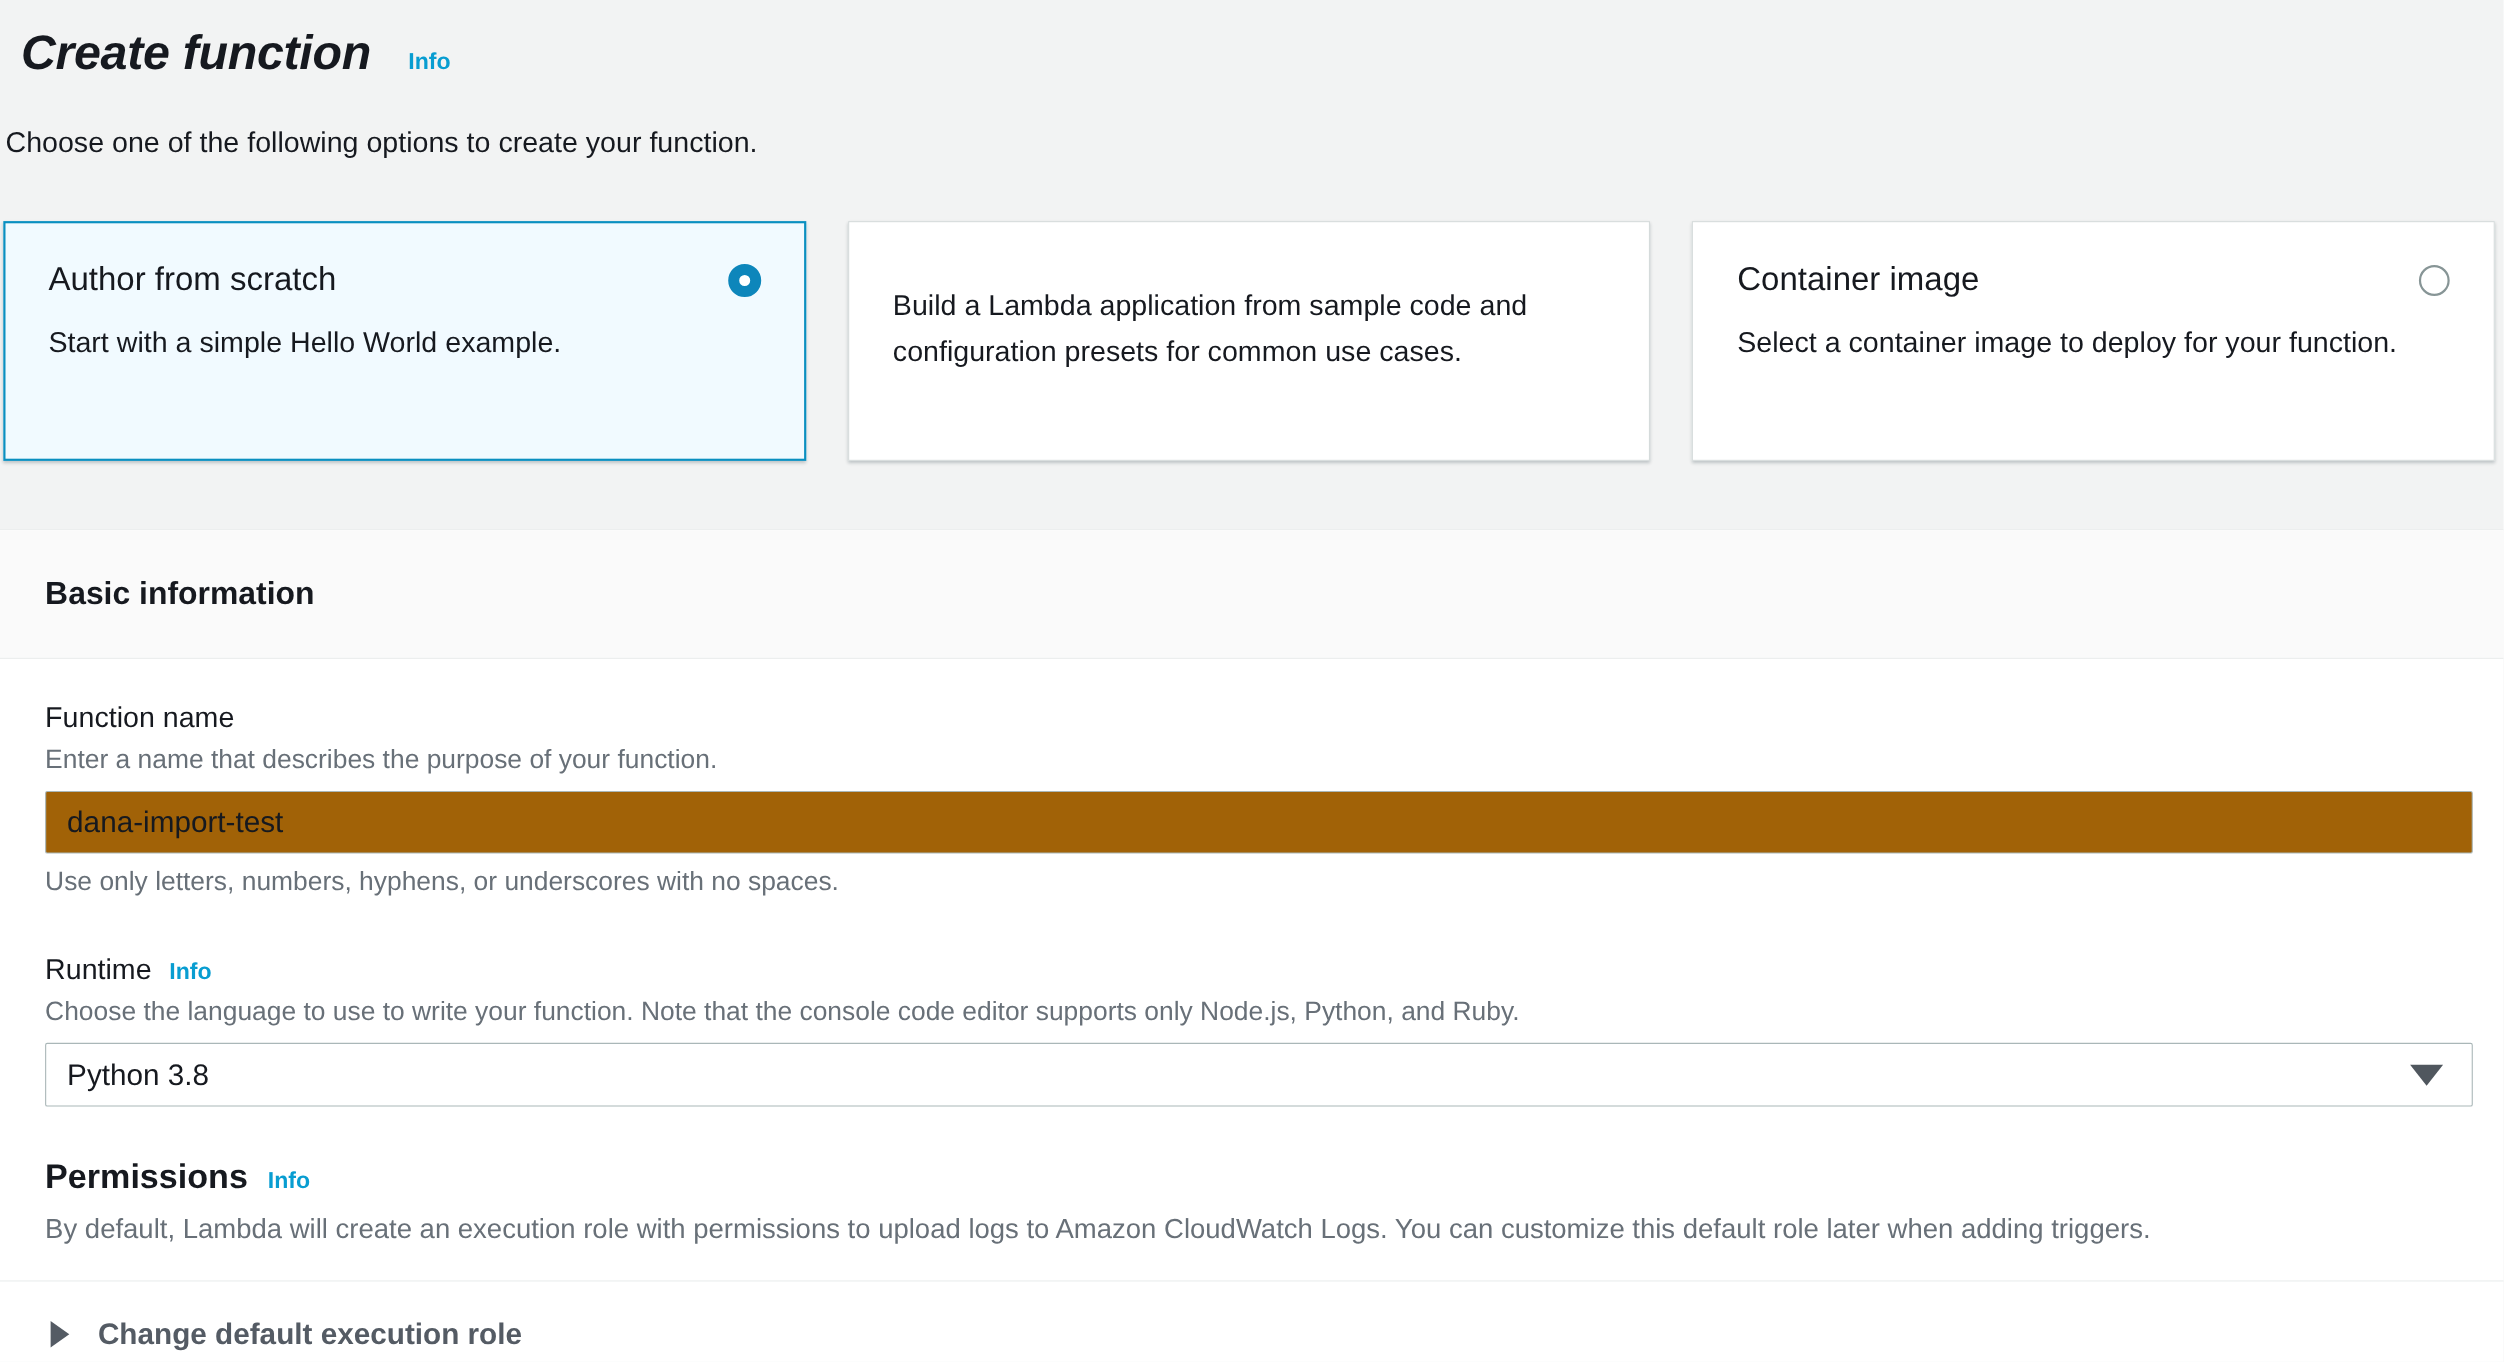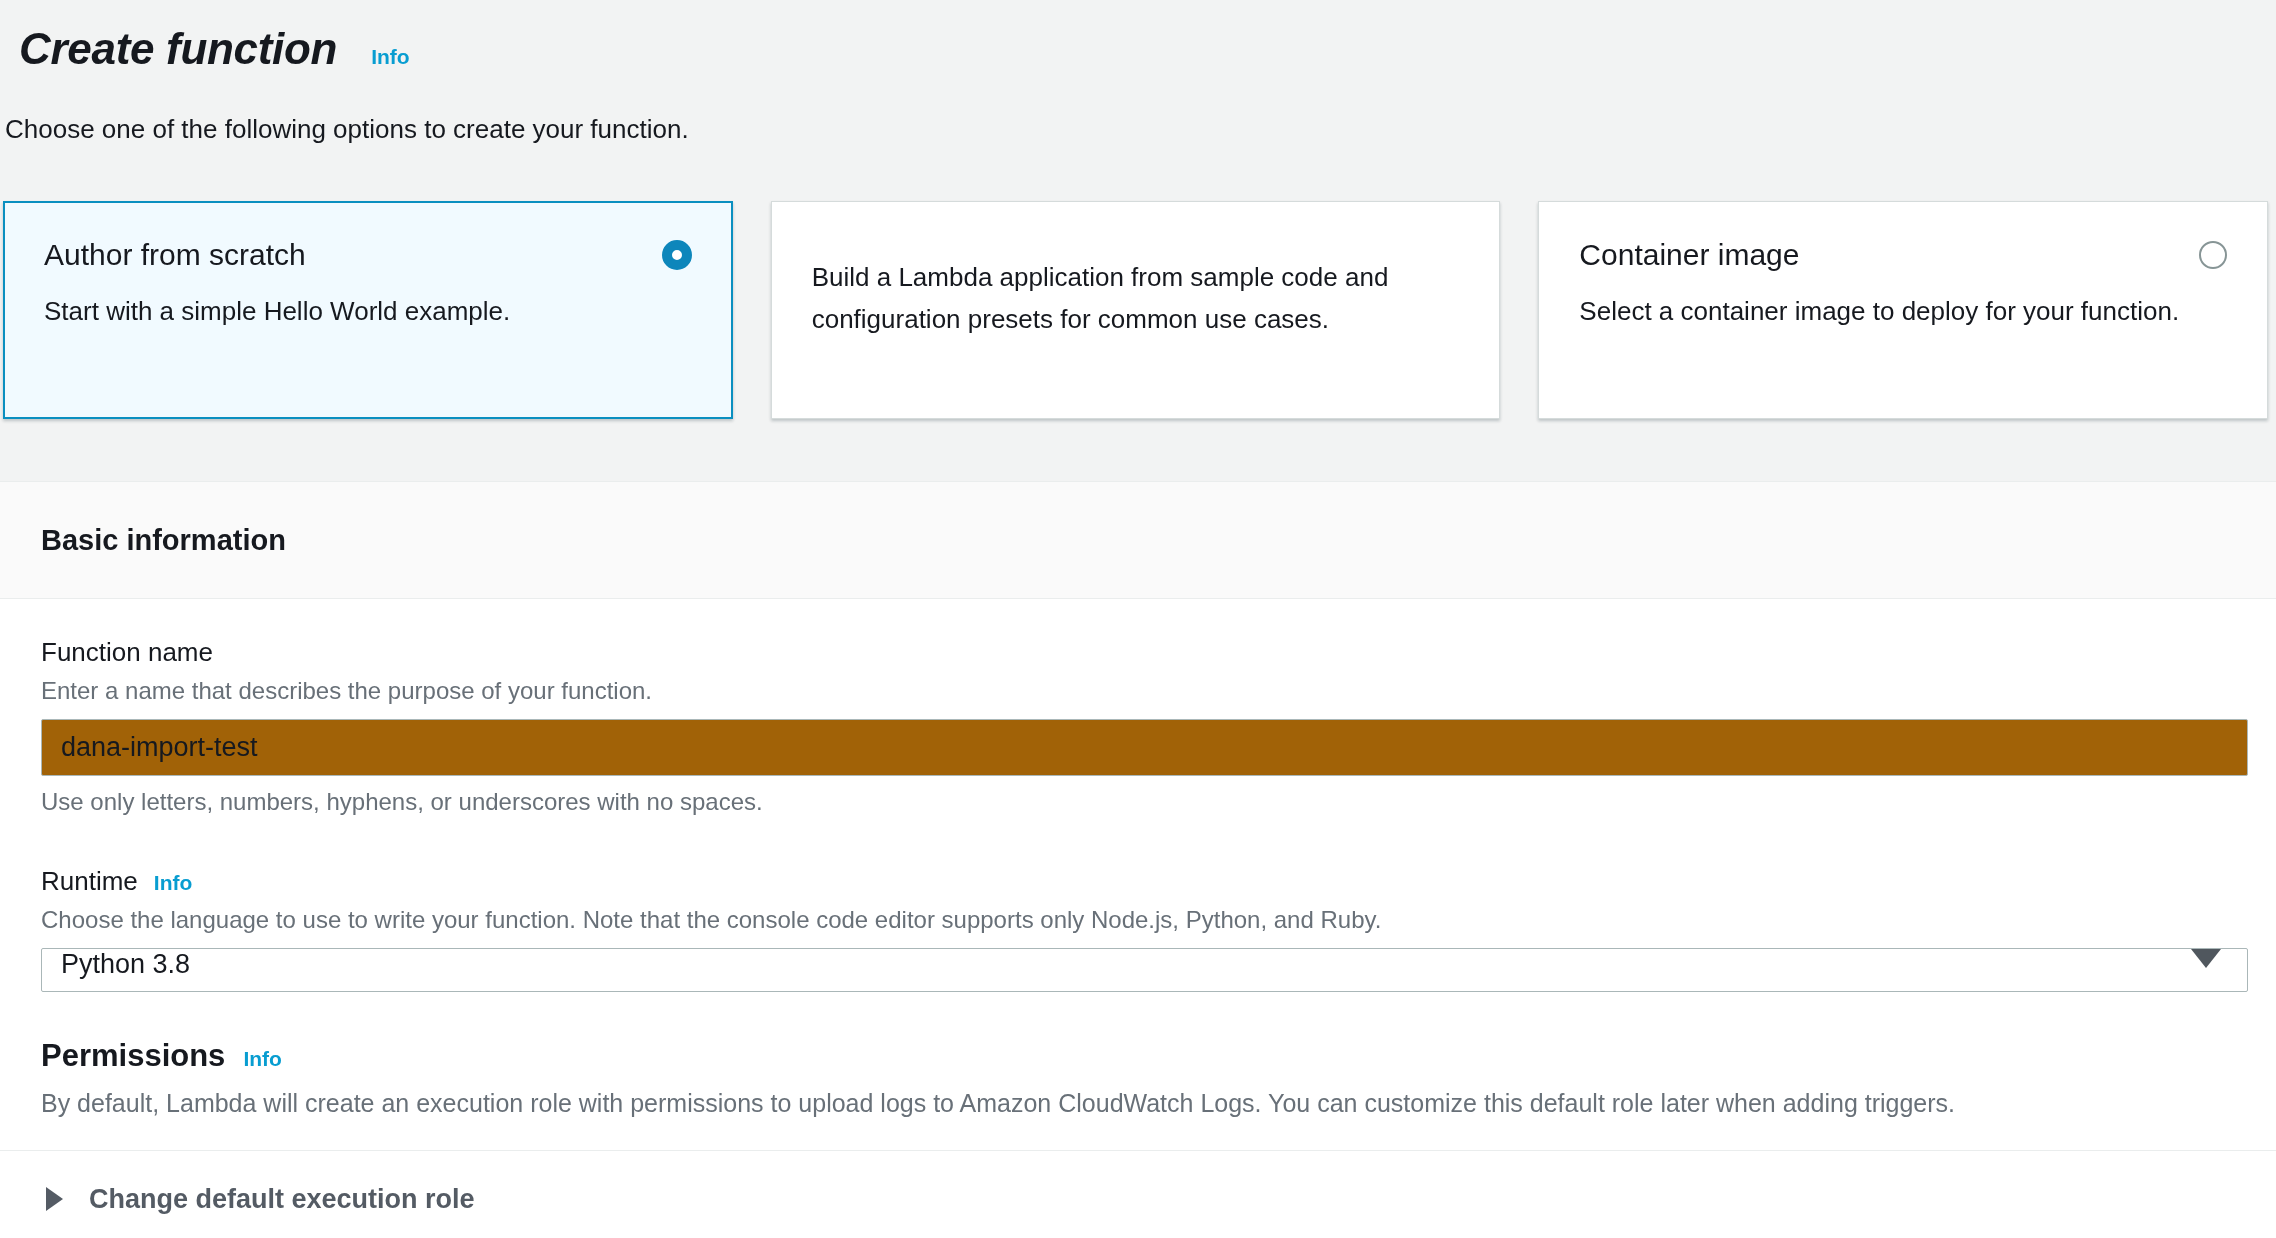--- a/index.html
+++ b/index.html
@@ -54,23 +54,23 @@
   .field-desc { margin-top:9px; font-size:24px; color:#687078; }
   .text-input {
     display:block; width:100%; height:57px; margin-top:14px;
     border:1px solid #aab7b8; border-radius:2px; background:#a16207;
     font-family:inherit; font-size:27px; color:#16191f; padding:0 19px;
   }
   .constraint { margin-top:12px; font-size:24px; color:#687078; }
 
   .runtime-field { margin-top:50px; }
   .select-box {
-    margin-top:14px; height:44px; width:100%;
+    margin-top:14px; height:58px; width:100%;
     border:1px solid #aab7b8; border-radius:2px; background:#fff;
-    display:flex; align-items:flex-start; justify-content:space-between;
+    display:flex; align-items:center; justify-content:space-between;
     padding:0 26px 0 19px; font-size:27px; cursor:pointer;
   }
   .caret-down {
     width:0; height:0;
     border-left:15px solid transparent; border-right:15px solid transparent;
     border-top:19px solid #50575e;
   }
 
   .permissions { margin-top:46px; }
   .perm-title-row { display:flex; align-items:baseline; gap:18px; }

